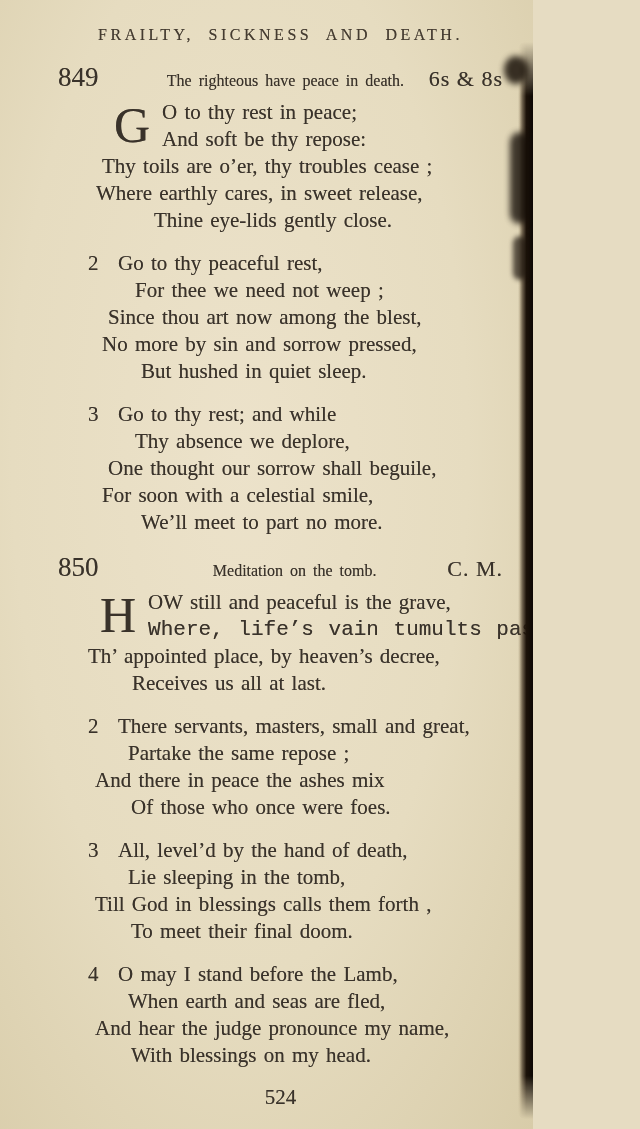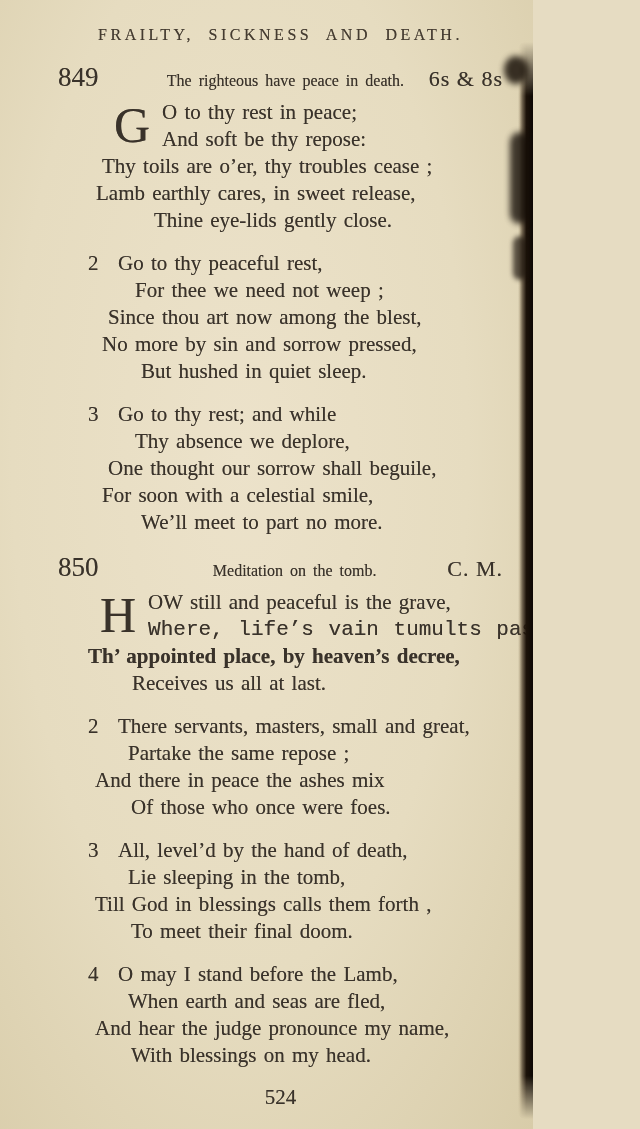--- a/index.html
+++ b/index.html
@@ -56,21 +56,21 @@
     float:left;font-size:50px;line-height:52px;
     margin-right:12px;
   }
   .dv849 .dropcap{margin-left:26px;}
   .dv849 .dc2{padding-left:14px;}
   .dv849 .p3{clear:left;padding-left:14px;font-family:Liberation Serif, serif;}
   .dv849 .p4{padding-left:8px;}
   .dv849 .p5{padding-left:66px;}
   .dv850 .dropcap{margin-left:12px;}
   .dv850 .dc2{padding-left:14px;font-family:Liberation Mono, monospace;}
-  .dv850 .p3{clear:left;padding-left:0;font-weight:bold;}
+  .dv850 .p3{clear:left;padding-left:0;}
   .dv850 .p4{padding-left:44px;}
   .page-number{
     text-align:center;font-size:21px;margin-top:2px;
   }
   
   .book-edge{
     position:absolute;top:42px;right:0;bottom:10px;width:15px;
     background:linear-gradient(to left,#0d0804 0%,#1c1209 45%,rgba(45,30,15,.6) 72%,rgba(90,68,36,.18) 90%,rgba(90,68,36,0) 100%);
     border-radius:7px 0 0 7px;
     filter:blur(.5px);
@@ -93,21 +93,21 @@
       <span class="hnum">849</span>
       <span class="htitle">The righteous have peace in death.</span>
       <span class="hmeter">6s &amp; 8s</span>
     </div>
 
     <div class="verse dv849 h849">
       <span class="dropcap">G</span>
       <p class="line dc1">O to thy rest in peace;</p>
       <p class="line dc2">And soft be thy repose:</p>
       <p class="line p3">Thy toils are o’er, thy troubles cease ;</p>
-      <p class="line p4">Lamb earthly cares, in sweet release,</p>
+      <p class="line p4">Where earthly cares, in sweet release,</p>
       <p class="line p5">Thine eye-lids gently close.</p>
     </div>
 
     <div class="verse h849">
       <p class="line ln1"><span class="vnum">2</span><span>Go to thy peaceful rest,</span></p>
       <p class="line ln2">For thee we need not weep ;</p>
       <p class="line ln3">Since thou art now among the blest,</p>
       <p class="line ln4">No more by sin and sorrow pressed,</p>
       <p class="line ln5">But hushed in quiet sleep.</p>
     </div>

